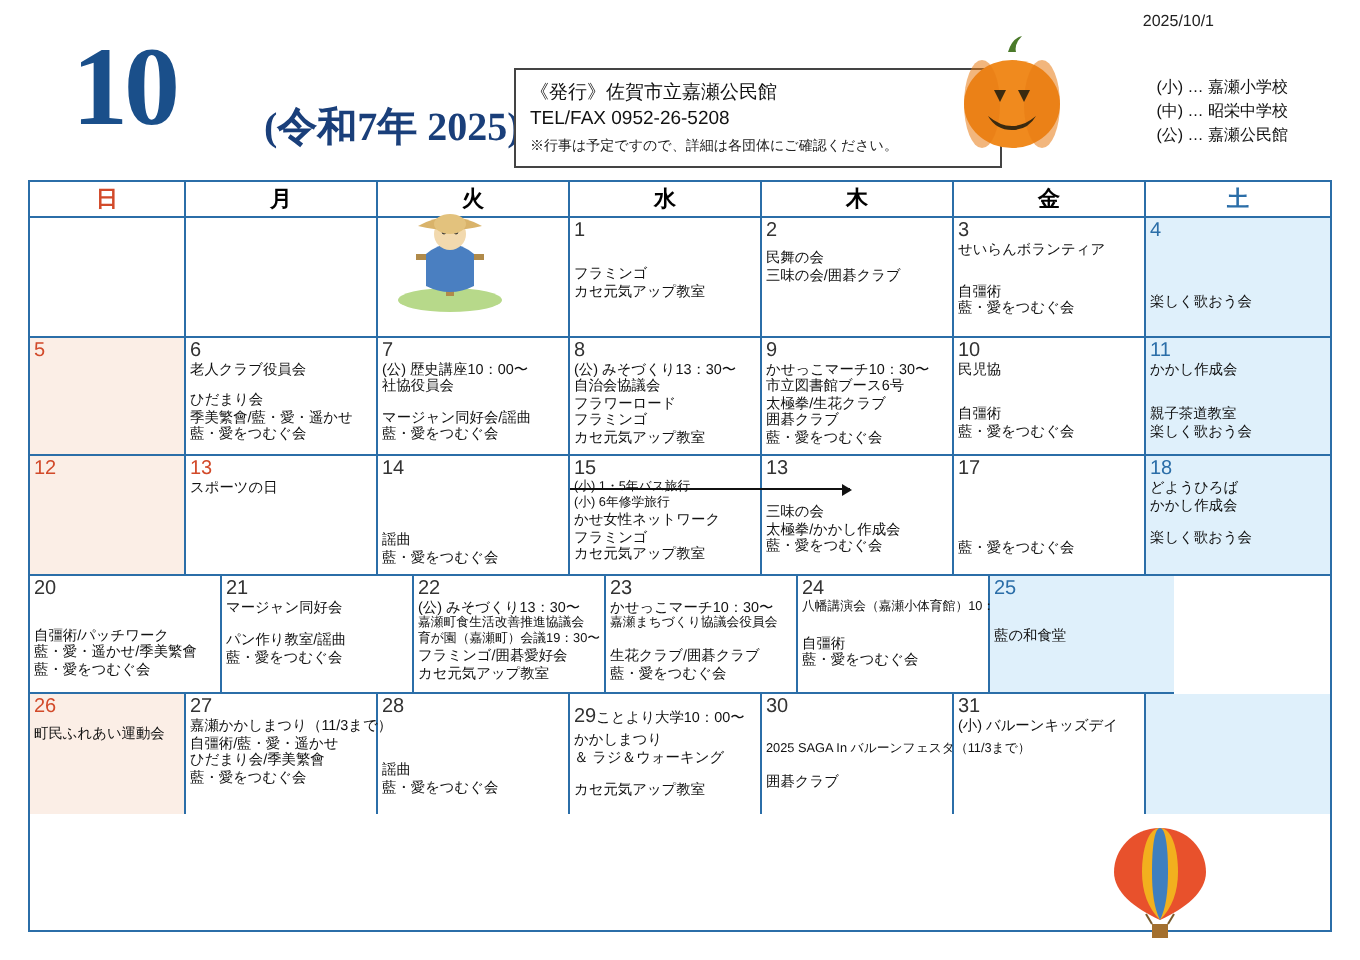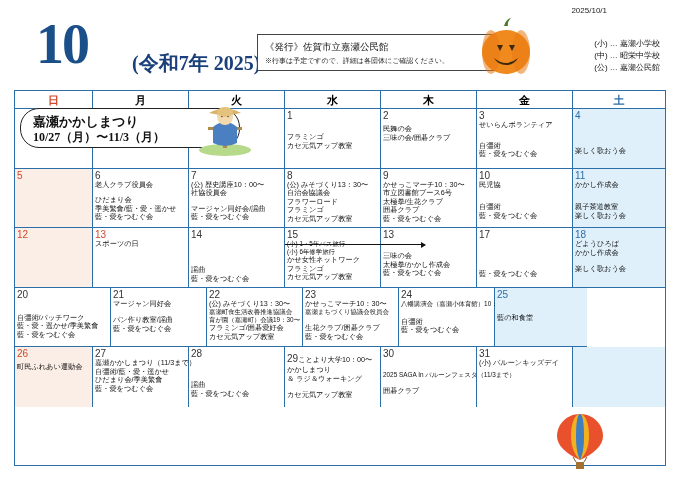--- a/index.html
+++ b/index.html
@@ -8,21 +8,21 @@
 
   .corner-date{position:absolute;right:8px;top:6px;font-size:8px;color:#222;}
 
   
   .header{position:absolute;left:14px;top:16px;width:652px;height:70px;}
   .bigmonth{position:absolute;left:22px;top:0px;font-size:56px;line-height:56px;font-weight:bold;color:#1a4f8a;font-family:"Liberation Serif",serif;letter-spacing:-2px;}
   .eramark{position:absolute;left:118px;top:34px;font-size:20px;font-weight:bold;color:#1a3f7a;font-family:"Liberation Serif",serif;}
   .pubbox{position:absolute;left:243px;top:18px;width:228px;border:1px solid #444;padding:5px 7px 5px 7px;background:#fff;}
   .publine{font-size:9.5px;color:#111;line-height:13px;}
   .pubnote{font-size:7px;color:#222;margin-top:3px;line-height:9px;}
-  .legend{position:absolute;right:6px;top:22px;font-size:8px;line-height:12px;color:#111;margin-left:45px;}
+  .legend{position:absolute;right:22px;top:22px;font-size:8px;line-height:12px;color:#111;margin-left:45px;}
   .legend div{white-space:nowrap;}
 
   
   .pumpkin{position:absolute;left:478px;top:16px;width:56px;height:62px;}
 
   
   .cal{position:absolute;left:14px;top:90px;width:652px;height:376px;border:1px solid #2b6ea8;box-sizing:border-box;}
   .row{display:flex;width:100%;}
   .hdr .cell{height:18px;line-height:18px;text-align:center;font-size:11px;font-weight:bold;background:#fff;border-bottom:1px solid #2b6ea8;}
   .cell{box-sizing:border-box;border-right:1px solid #2b6ea8;position:relative;}
@@ -58,20 +58,21 @@
 <div class="page">
 
   <div class="corner-date">2025/10/1</div>
 
   <div class="header">
     <div class="bigmonth">10</div>
     <div class="eramark">(令和7年 2025)</div>
 
     <div class="pubbox">
       <div class="publine">《発行》佐賀市立嘉瀬公民館</div>
+      <div class="publine">TEL/FAX 0952-26-5208</div>
       <div class="pubnote">※行事は予定ですので、詳細は各団体にご確認ください。</div>
     </div>
 
     <div class="legend">
       <div>(小) … 嘉瀬小学校</div>
       <div>(中) … 昭栄中学校</div>
       <div>(公) … 嘉瀬公民館</div>
     </div>
   </div>
 
@@ -308,24 +309,20 @@
           <div class="ev">(小) バルーンキッズデイ</div>
         </div>
         <div class="cell w6 satbg">
           <span class="num blue"></span>
         </div>
       </div>
 
     </div>
   </div>
 
-  <div class="banner">
-    <div class="l1">嘉瀬かかしまつり</div>
-    <div class="l2">10/27（月）〜11/3（月）</div>
-  </div>
 
   <svg class="scarecrow" viewBox="0 0 58 56">
     <ellipse cx="29" cy="50" rx="26" ry="6" fill="#b7d98a"></ellipse>
     <rect x="27" y="22" width="4" height="26" fill="#b08a4a"></rect>
     <rect x="12" y="27" width="34" height="3" fill="#b08a4a"></rect>
     <path d="M17 27 q12 -10 24 0 l0 16 q-12 6 -24 0z" fill="#4a7fc1"></path>
     <circle cx="29" cy="17" r="8" fill="#f2d9ae"></circle>
     <circle cx="26" cy="16" r="1.2" fill="#333"></circle>
     <circle cx="32" cy="16" r="1.2" fill="#333"></circle>
     <path d="M13 13 q16 -9 32 0 q-16 4 -32 0z" fill="#d9b36a"></path>

